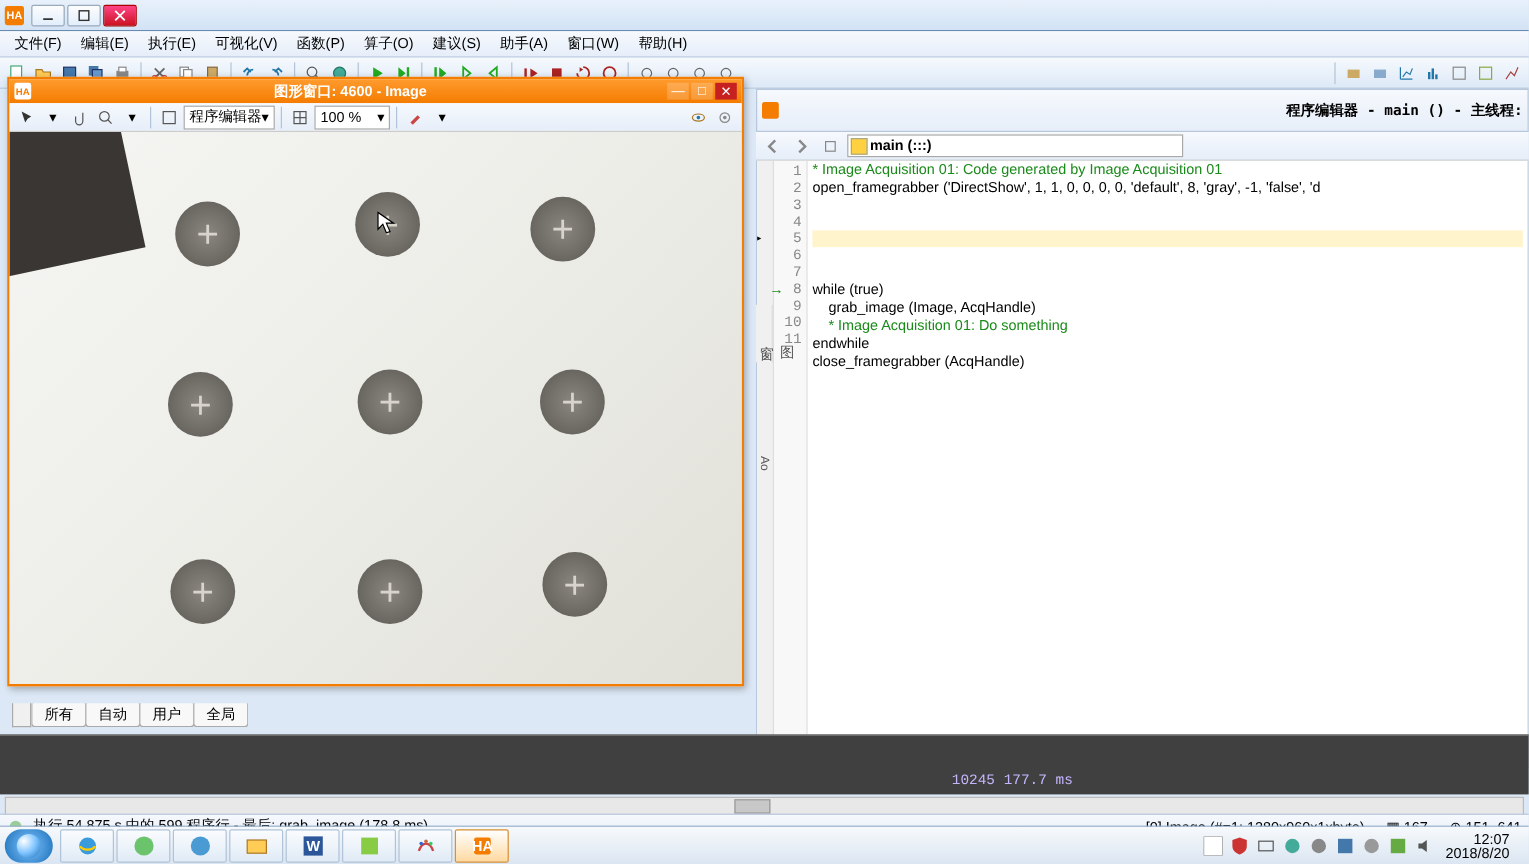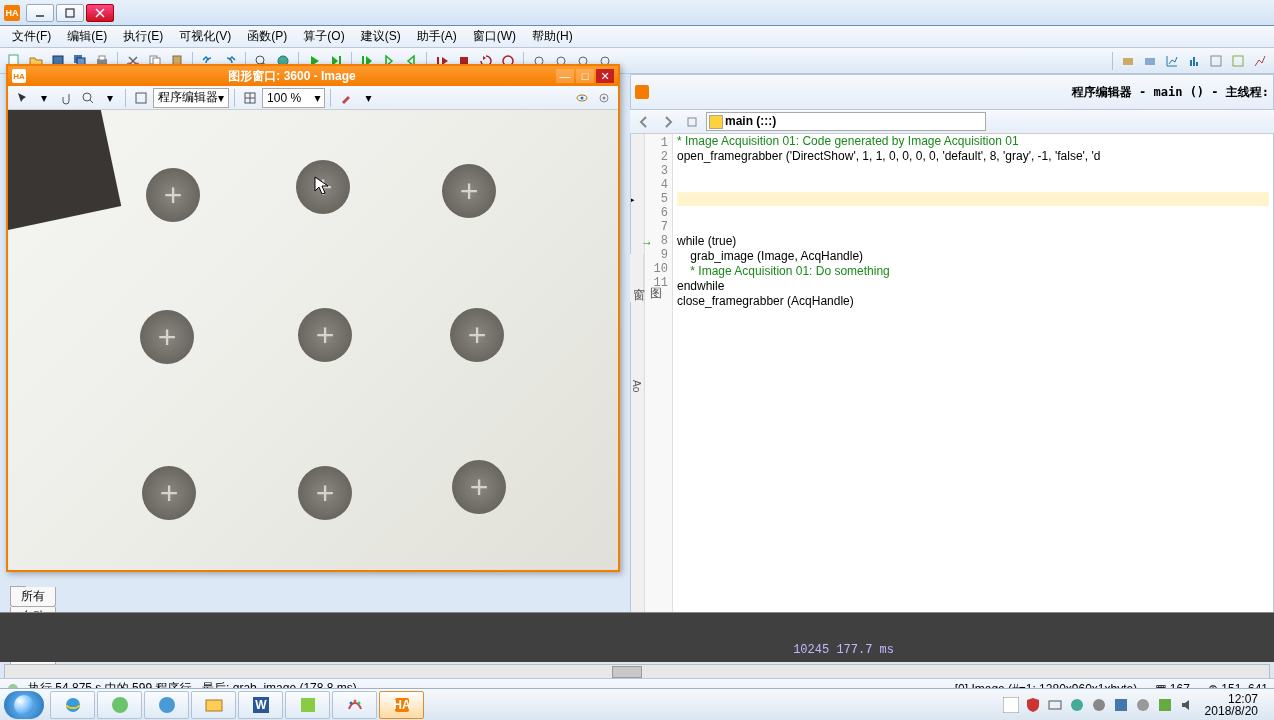--- a/index.html
+++ b/index.html
@@ -35,21 +35,21 @@
 .gwin-title .gtitle { flex:1; text-align:center; font-weight:bold;}
 .gwin-title .gbtn { width:18px; height:14px; background:#fff3; margin-left:2px; display:flex; align-items:center; justify-content:center; cursor:pointer; font-size:11px; color:#fff;}
 .gwin-title .gbtn.gclose { background:#c62020; }
 .gwin-tools { height:24px; background:linear-gradient(#f6f9fd,#e6eef9); display:flex; align-items:center; padding:0 4px; gap:2px; border-bottom:1px solid #ccc;}
 .gwin-tools .gsel { border:1px solid #a9a9a9; background:#fff; padding:1px 4px; height:20px; display:flex; align-items:center;}
 .gwin-canvas { position:relative; width:100%; height:460px; background:linear-gradient(135deg,#f5f5f3 0%,#edede8 50%,#e0e0d8 100%); overflow:hidden;}
 .corner-dark { position:absolute; left:-20px; top:-30px; width:120px; height:140px; background:#3a3634; transform:rotate(-12deg);}
 .screw { position:absolute; width:54px; height:54px; border-radius:50%; background:radial-gradient(circle,#8a8680 0%,#6e6a64 60%,#5a5650 100%); display:flex; align-items:center; justify-content:center;}
 .screw::after { content:"+"; color:#d8d4cc; font-size:32px; font-weight:300; }
 
-.tabs-bottom { position:absolute; left:10px; top:512px; height:20px; display:flex; gap:0;flex-direction:column;}
+.tabs-bottom { position:absolute; left:10px; top:512px; height:20px; display:flex; gap:0;}
 .tabs-bottom .tab { padding:1px 10px; background:#f8f8f8; border:1px solid #aaa; border-top:none; border-radius:0 0 3px 3px; margin-right:-1px; cursor:pointer;}
 .tabs-bottom .btab { width:16px; background:#f0f0f0; border:1px solid #aaa; border-top:none;}
 
 
 .vsplit { width:8px; background:#dce8f5; }
 
 
 .right-panel { flex:1; height:100%; display:flex; flex-direction:column; position:relative;}
 .rp-title { height:36px; background:linear-gradient(#f6f9fd,#e6eef9); border:1px solid #b8c8dc; display:flex; align-items:center; padding:0 4px;}
 .rp-title .icon-app { width:14px; height:14px; background:#f47c00; border-radius:2px; margin-right:6px;}
@@ -307,21 +307,21 @@
         <path d="M2 12l4-6 3 3 3-7" fill="none" stroke="#a44"></path>
       </svg>
     </div>
 </div>
 
 <div class="content">
   <div class="left-panel">
     <div class="gwin">
       <div class="gwin-title">
         <div class="icon-app">HA</div>
-        <div class="gtitle">图形窗口: 3600 - Image</div>
+        <div class="gtitle">图形窗口: 4600 - Image</div>
         <div class="gbtn">—</div>
         <div class="gbtn">□</div>
         <div class="gbtn gclose">✕</div>
       </div>
       <div class="gwin-tools">
         <div class="tb">
             <svg viewBox="0 0 14 14">
               <path d="M3 2l3 9 2-3 3-2z" fill="#333"></path>
             </svg>
           </div>

